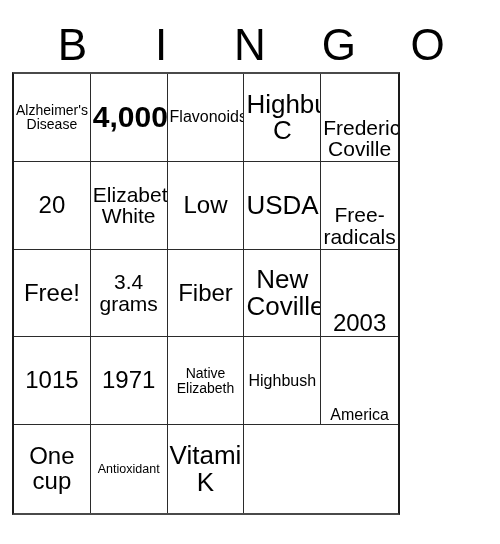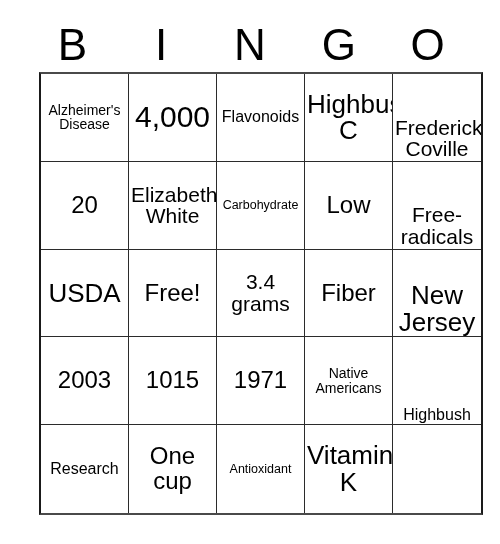--- a/index.html
+++ b/index.html
@@ -45,23 +45,23 @@
     line-height: 1;
     font-weight: 400;
     letter-spacing: 0;
     color: #000000;
     user-select: none;
   }
 
   
   #bingo-grid {
     position: absolute;
-    left: 39px;
+    left: 12px;
     top: 72px;
-    width: 444px;
+    width: 388px;
     height: 443px;
     box-sizing: border-box;
     border-top: 2px solid #4a4a4a;
     border-left: 2px solid #1a1a1a;
     border-right: 2px solid #1a1a1a;
     border-bottom: 2px solid #4a4a4a;
     display: grid;
     grid-template-columns: repeat(5, 1fr);
     grid-template-rows: repeat(5, 1fr);
     background: #ffffff;
@@ -86,21 +86,21 @@
   .cell-text {
     display: block;
     width: 100%;
     line-height: 1.03;
     word-break: normal;
     hyphens: none;
   }
 
   
   .fs-xxl .cell-text { font-size: 24px; }
-  .fs-xl  .cell-text { font-size: 30px; }
+  .fs-xl  .cell-text { font-size: 30px; font-weight: bold; }
   .fs-lg  .cell-text { font-size: 26px; }
   .fs-md  .cell-text { font-size: 21px; }
   .fs-sm  .cell-text { font-size: 16px; }
   .fs-xs  .cell-text { font-size: 14px; }
   .fs-xxs .cell-text { font-size: 12.5px; }
 </style>
 </head>
 <body>
 
 <div id="bingo-card">
@@ -130,64 +130,61 @@
     <div class="bingo-cell fs-md">
         <span class="cell-text">Frederick Coville</span>
       </div>
 
     <div class="bingo-cell fs-xxl">
         <span class="cell-text">20</span>
       </div>
     <div class="bingo-cell fs-md">
         <span class="cell-text">Elizabeth White</span>
       </div>
-    <div class="bingo-cell fs-xxs">
-        <span class="cell-text">Carbohydrate</span>
-      </div>
     <div class="bingo-cell fs-xxl">
         <span class="cell-text">Low</span>
       </div>
 
+    <div class="bingo-cell fs-lg">
+        <span class="cell-text">USDA</span>
+      </div>
     <div class="bingo-cell fs-md">
         <span class="cell-text">Free-radicals</span>
-      </div>
-    <div class="bingo-cell fs-lg">
-        <span class="cell-text">USDA</span>
       </div>
     <div class="bingo-cell fs-xxl">
         <span class="cell-text">Free!</span>
       </div>
     <div class="bingo-cell fs-md">
         <span class="cell-text">3.4 grams</span>
       </div>
     <div class="bingo-cell fs-xxl">
         <span class="cell-text">Fiber</span>
       </div>
 
     <div class="bingo-cell fs-lg">
-        <span class="cell-text">New Jersey</span>
+        <span class="cell-text">New Coville</span>
       </div>
     <div class="bingo-cell fs-xxl">
         <span class="cell-text">2003</span>
       </div>
     <div class="bingo-cell fs-xxl">
         <span class="cell-text">1015</span>
       </div>
     <div class="bingo-cell fs-xxl">
         <span class="cell-text">1971</span>
       </div>
     <div class="bingo-cell fs-xs">
-        <span class="cell-text">Native Americans</span>
+        <span class="cell-text">Native Elizabeth</span>
       </div>
 
     <div class="bingo-cell fs-sm">
         <span class="cell-text">Highbush</span>
       </div>
     <div class="bingo-cell fs-sm">
-        <span class="cell-text">Research</span>
+        <span class="cell-text">America</span>
       </div>
     <div class="bingo-cell fs-xxl">
         <span class="cell-text">One cup</span>
       </div>
     <div class="bingo-cell fs-xxs">
         <span class="cell-text">Antioxidant</span>
       </div>
     <div class="bingo-cell fs-lg">
         <span class="cell-text">Vitamin K</span>
       </div>

